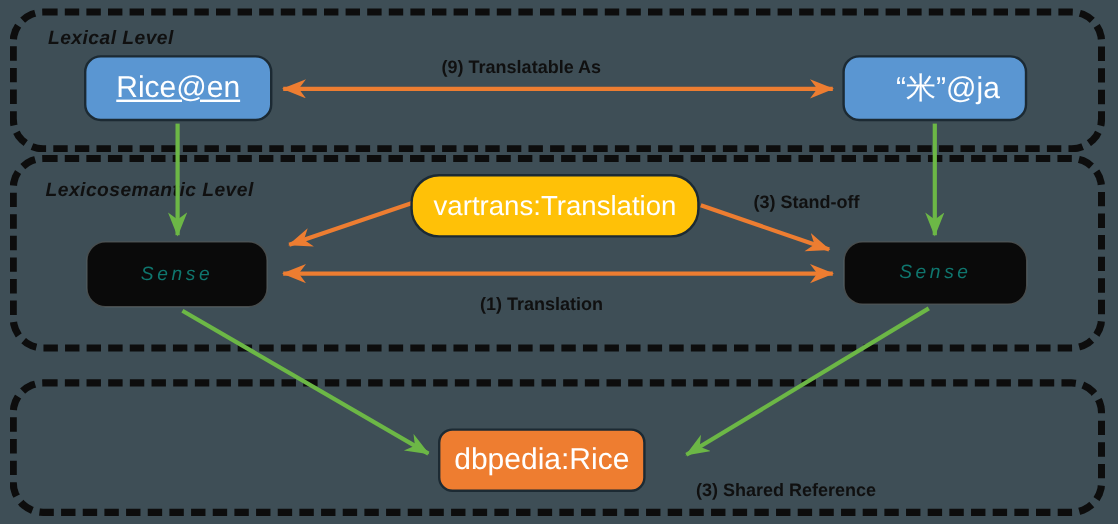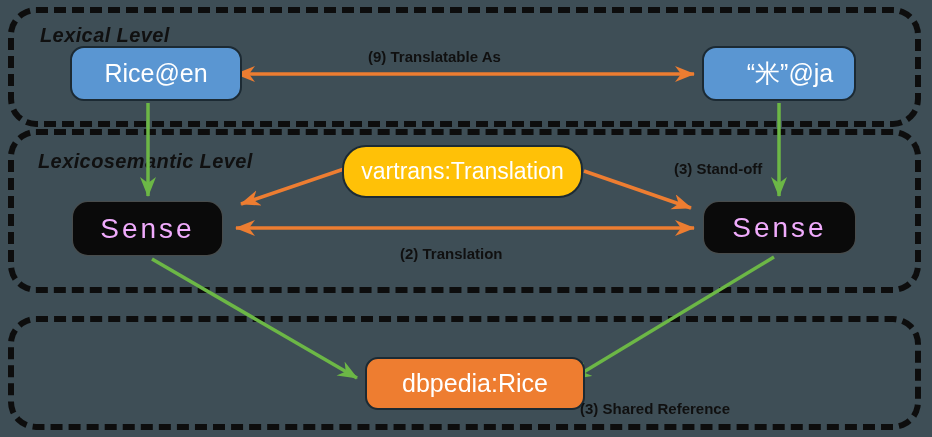--- a/index.html
+++ b/index.html
@@ -16,21 +16,21 @@
   .level-box{
     position:absolute;
     border:6px dashed #0d0d0d;
     border-radius:28px;
     box-sizing:border-box;
   }
   .level-label{
     position:absolute;
     font-style:italic;
     font-weight:700;
-    font-size:20px;
+    font-size:16px;
     color:#101010;
     letter-spacing:.4px;
     white-space:nowrap;
   }
   .edge-label{
     position:absolute;
     font-size:15px;
     font-weight:600;
     color:#101010;
     white-space:nowrap;
@@ -45,52 +45,53 @@
     background:#5a96d2;
     border:2px solid #1c2a33;
     border-radius:14px;
     color:#ffffff;
     font-size:25px;
   }
   .node.sense{
     background:#0a0a0a;
     border:1px solid rgba(190,200,200,.35);
     border-radius:16px;
-    color:#f0abfc;
-    font-size:28px;
+    color:#0f766e;
+    font-size:16px;
     letter-spacing:3px;
+    font-style:italic;
   }
   .node.relation{
     background:#ffc107;
     border:2px solid #1c2a33;
     border-radius:12px;
     color:#ffffff;
     font-size:23px;
   }
   .node.concept{
     background:#ee7d30;
     border:2px solid #1c2a33;
     border-radius:12px;
     color:#ffffff;
     font-size:25px;
   }
-  #rice-en   {left:70px; top:46px; width:172px;height:55px;}
+  #rice-en   {left:70px; top:46px; width:157px;height:55px;text-decoration:underline;}
   #kome-ja   {left:702px;top:46px; width:154px;height:55px;padding-left:22px;}
   #vartrans  {left:342px;top:145px;width:241px;height:53px;border-radius:24px;}
   #sense-l   {left:72px; top:201px;width:151px;height:55px;}
   #sense-r   {left:703px;top:201px;width:153px;height:53px;}
-  #dbpedia   {left:365px;top:357px;width:220px;height:53px;border-radius:13px;}
+  #dbpedia   {left:365px;top:357px;width:173px;height:53px;}
   #lvl-lexical        {left:8px;top:7px;  width:913px;height:120px;}
   #lvl-lexicosemantic {left:8px;top:129px;width:913px;height:164px;}
   #lvl-semantic       {left:8px;top:316px;width:913px;height:114px;}
   #lbl-lexical        {left:40px;top:24px;}
   #lbl-lexicosemantic {left:38px;top:150px;}
   #lbl-semantic       {left:40px;top:340px;}
   #lbl-translatable   {left:368px;top:48px;}
-  #lbl-standoff       {left:628px;top:160px;margin-left:46px;}
+  #lbl-standoff       {left:628px;top:160px;}
   #lbl-translation    {left:400px;top:245px;}
   #lbl-shared         {left:580px;top:400px;}
   svg.edges{position:absolute;left:0;top:0;pointer-events:none;}
 </style>
 </head>
 <body>
 
 <div class="canvas">
 
   <div class="level-box" id="lvl-lexical"></div>
@@ -141,16 +142,16 @@
   </div>
   <div class="node sense" id="sense-r">
     <span>Sense</span>
   </div>
   <div class="node concept" id="dbpedia">
     <span>dbpedia:Rice</span>
   </div>
 
   <span class="edge-label" id="lbl-translatable">(9) Translatable As</span>
   <span class="edge-label" id="lbl-standoff">(3) Stand-off</span>
-  <span class="edge-label" id="lbl-translation">(2) Translation</span>
+  <span class="edge-label" id="lbl-translation">(1) Translation</span>
   <span class="edge-label" id="lbl-shared">(3) Shared Reference</span>
 
 </div>
 
 </body></html>

